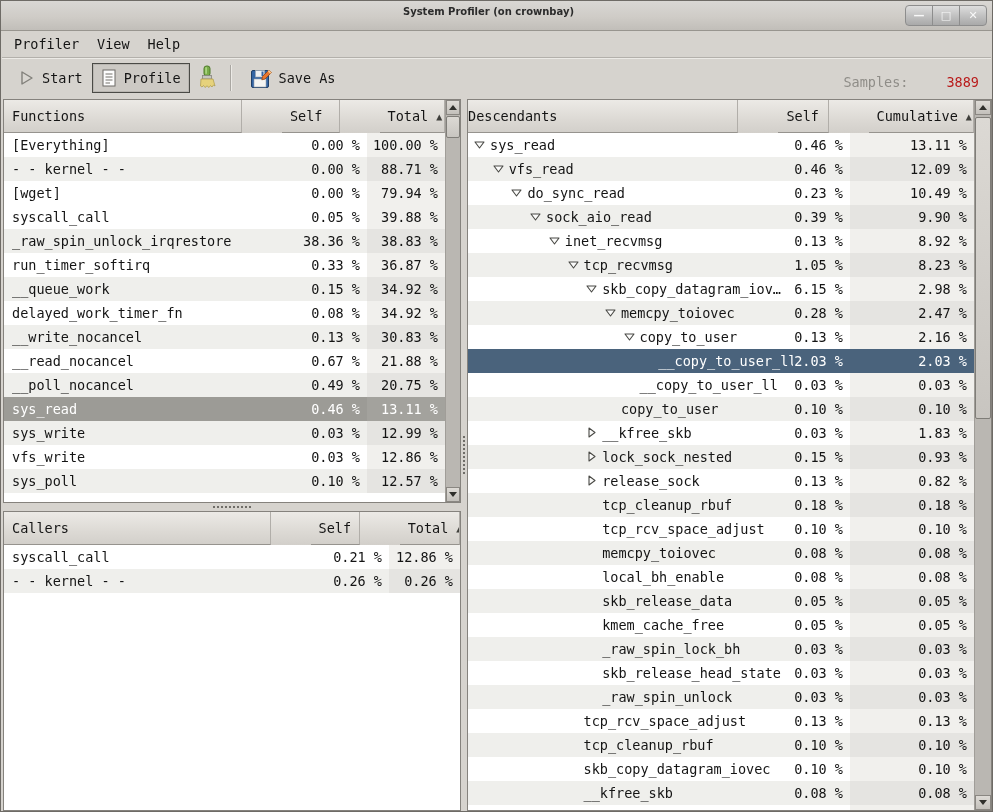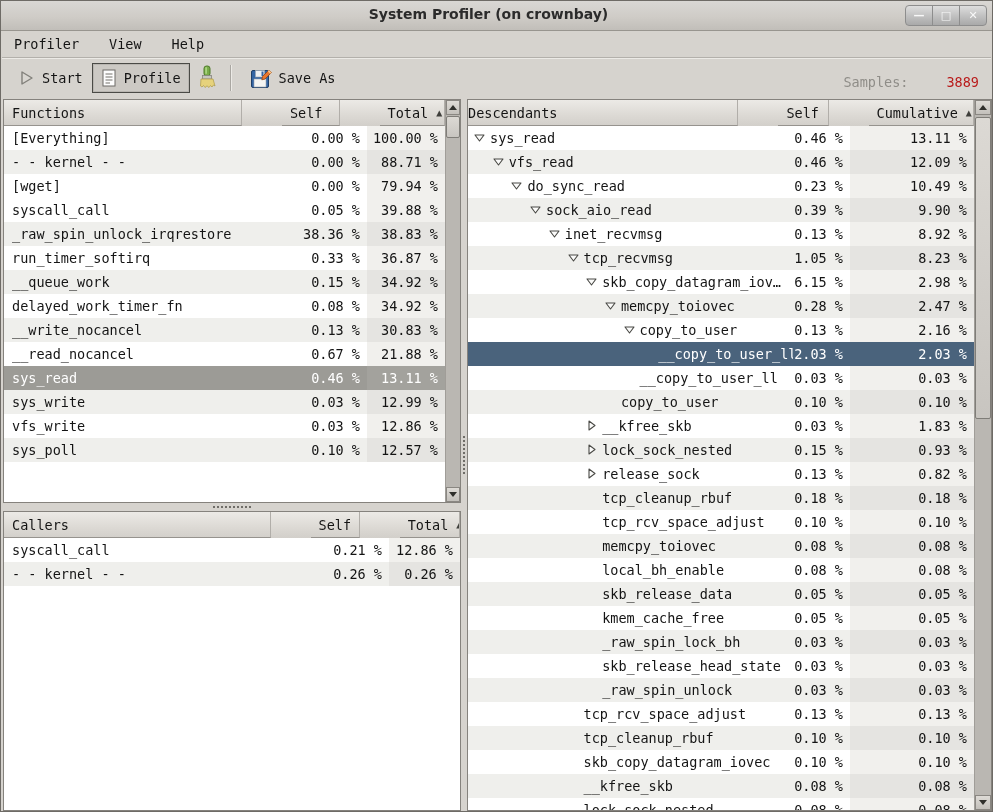--- a/index.html
+++ b/index.html
@@ -8,31 +8,31 @@
        background:#d6d3ce;}
   *{box-sizing:border-box;}
 
   .window{position:absolute;inset:0;border:1px solid #6e6b66;background:#d6d3ce;}
 
   
   .titlebar{position:absolute;left:0;top:0;right:0;height:30px;
     background:linear-gradient(#d9d7d4 0%,#cfccc7 55%,#c1beb9 100%);
     border-bottom:1px solid #98958f;}
   .title-text{position:absolute;left:0;right:16px;top:5px;text-align:center;
-    font-family:"DejaVu Sans","Liberation Sans",sans-serif;font-weight:bold;font-size:14px;color:#2b2b2b;}
+    font-family:"DejaVu Sans","Liberation Sans",sans-serif;font-weight:bold;font-size:10px;color:#2b2b2b;}
   .win-controls{position:absolute;right:5px;top:4px;display:flex;}
   .win-btn{width:28px;height:21px;margin-left:-1px;border:1px solid #8d8d8d;
     background:linear-gradient(#dedede 0%,#c2c2c2 50%,#a9a9a9 100%);
     color:#f8f8f8;font-family:"DejaVu Sans","Liberation Sans",sans-serif;font-weight:bold;font-size:11px;
     display:flex;align-items:center;justify-content:center;line-height:1;}
   .win-btn.first{border-radius:4px 0 0 4px;}
   .win-btn.last{border-radius:0 4px 4px 0;}
 
   
-  .menubar{position:absolute;left:1px;top:30px;right:1px;height:26px;display:flex;align-items:center;padding-left:3px;gap:12px;}
+  .menubar{position:absolute;left:1px;top:30px;right:1px;height:26px;display:flex;align-items:center;padding-left:3px;}
   .menu-item{padding:3px 9px;}
 
   
   .toolbar{position:absolute;left:1px;top:56px;right:1px;height:40px;
     border-top:1px solid #b3b0ab;box-shadow:inset 0 1px 0 #eceae6;
     display:flex;align-items:center;padding:0 8px;}
   .tool-btn{display:flex;align-items:center;gap:7px;padding:4px 8px;height:30px;border:1px solid transparent;}
   .tool-btn.toggled{border:1px solid #4a4a46;background:#ccc9c4;box-shadow:inset 0 0 0 1px #b9b6b1;}
   .tool-sep{width:1px;height:26px;background:#aaa7a2;box-shadow:1px 0 0 #eceae6;margin:0 10px 0 6px;}
   .samples{position:absolute;right:12px;top:0;height:48px;display:flex;align-items:center;gap:38px;}
@@ -42,21 +42,21 @@
   
   .panel{position:absolute;border:1px solid #85827d;background:#ffffff;}
   .panel-inner{position:absolute;left:0;top:0;bottom:0;display:flex;flex-direction:column;overflow:hidden;background:#fff;}
   #functions-panel{left:2px;top:98px;width:458px;height:404px;}
   #functions-panel .panel-inner{right:15px;}
   #callers-panel{left:2px;top:510px;width:458px;height:300px;}
   #callers-panel .panel-inner{right:0;}
   #descendants-panel{left:466px;top:98px;width:525px;height:712px;}
   #descendants-panel .panel-inner{right:17px;}
 
-  .thead{display:flex;height:26px;min-height:26px;
+  .thead{display:flex;height:33px;min-height:26px;
     background:linear-gradient(#eceae6 0%,#dcd9d4 60%,#d2cfca 100%);gap:40px;}
   .th{border-right:1px solid #b1aea9;border-bottom:1px solid #96938e;
       padding:0 8px;display:flex;align-items:center;overflow:hidden;white-space:nowrap;}
   .sort-arrow{margin-left:auto;padding-left:8px;font-size:10px;color:#3f3f3b;}
 
   .tbody{flex:1;overflow:hidden;background:#fff;}
   .row{display:flex;height:24px;line-height:24px;white-space:nowrap;}
   .row.odd{background:#efefec;}
   .row.odd .sorted{background:#e5e4e1;text-align:right;}
   .row.even .sorted{background:#f1f0ed;}
@@ -225,20 +225,25 @@
           <div class="row odd">
             <div class="cell c-name">__write_nocancel</div>
             <div class="cell c-self c-num">0.13 %</div>
             <div class="cell c-total c-num sorted">30.83 %</div>
           </div>
           <div class="row even">
             <div class="cell c-name">__read_nocancel</div>
             <div class="cell c-self c-num">0.67 %</div>
             <div class="cell c-total c-num sorted">21.88 %</div>
           </div>
+          <div class="row odd">
+            <div class="cell c-name">__poll_nocancel</div>
+            <div class="cell c-self c-num">0.49 %</div>
+            <div class="cell c-total c-num sorted">20.75 %</div>
+          </div>
           <div class="row even sel-inactive">
             <div class="cell c-name">sys_read</div>
             <div class="cell c-self c-num">0.46 %</div>
             <div class="cell c-total c-num sorted">13.11 %</div>
           </div>
           <div class="row odd">
             <div class="cell c-name">sys_write</div>
             <div class="cell c-self c-num">0.03 %</div>
             <div class="cell c-total c-num sorted">12.99 %</div>
           </div>

